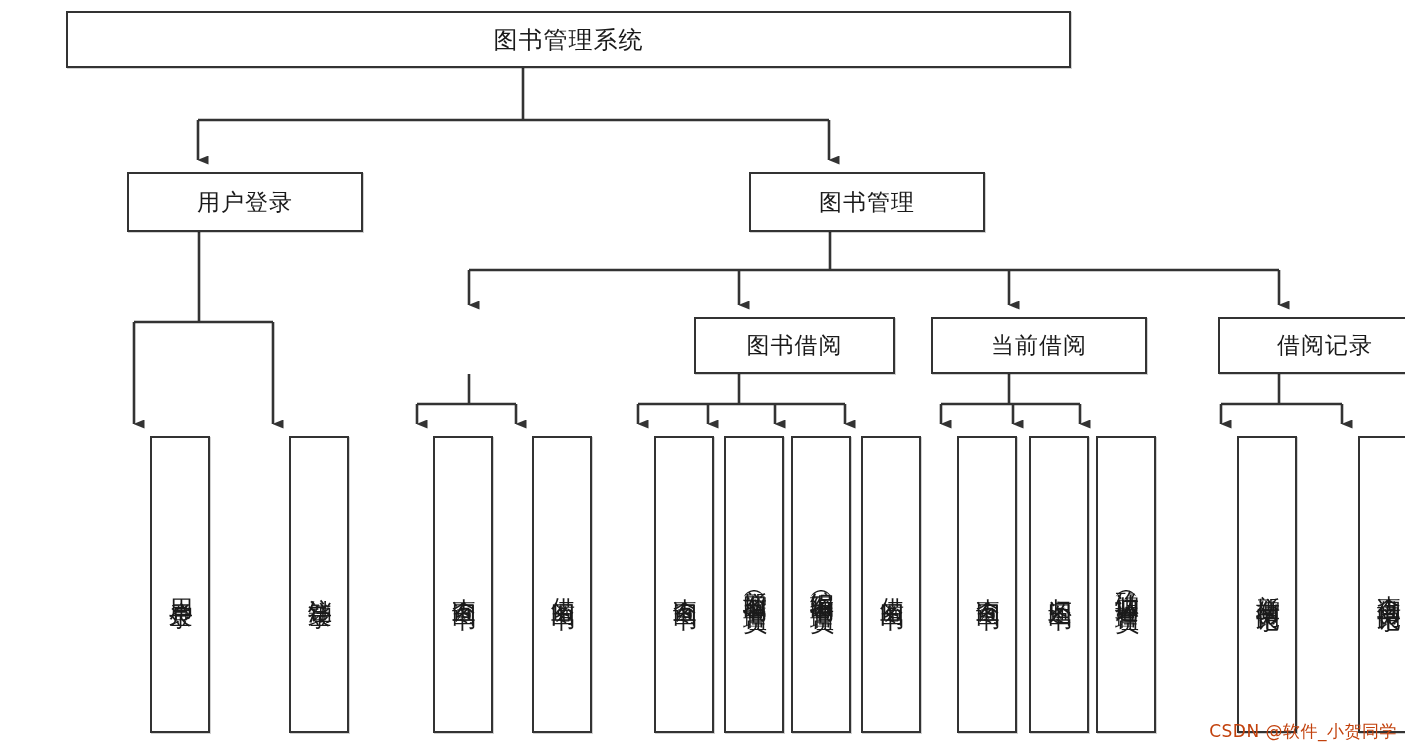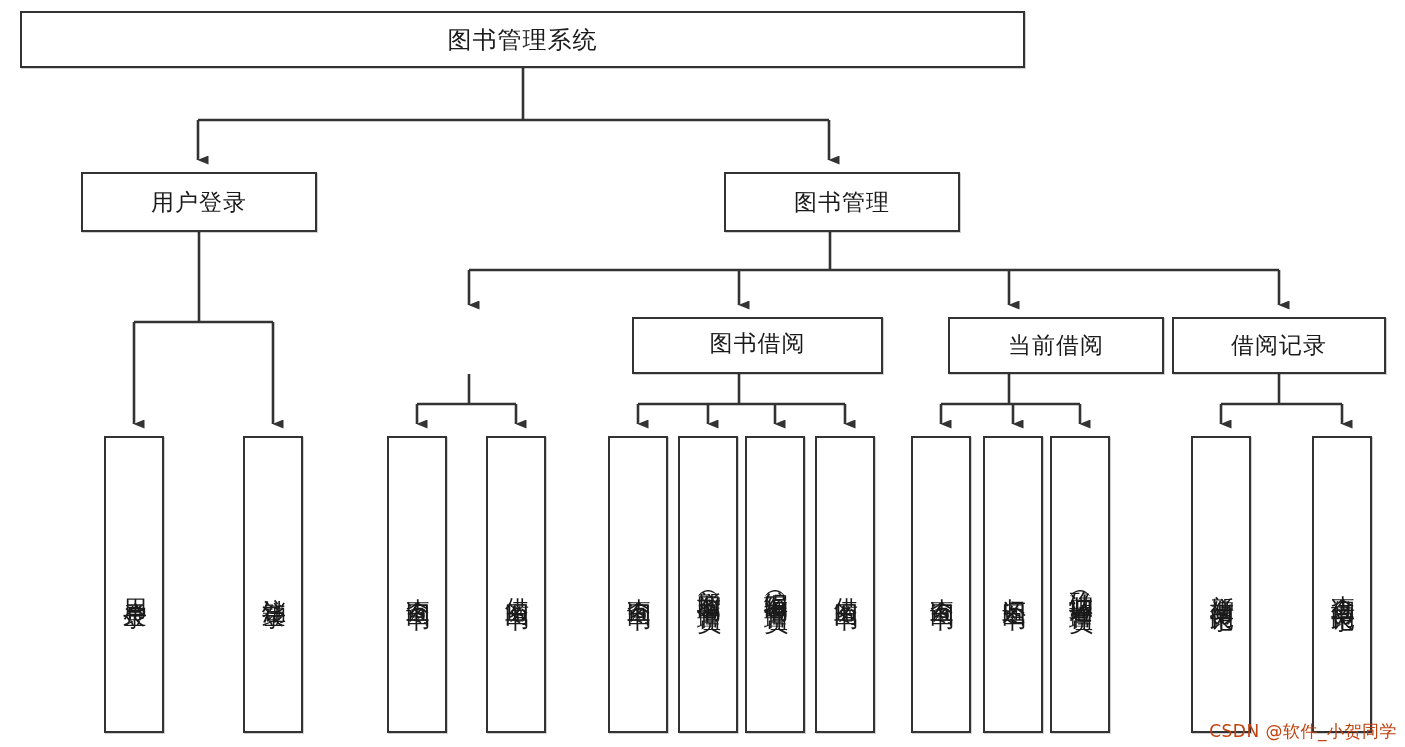--- a/index.html
+++ b/index.html
@@ -29,20 +29,21 @@
   .node {
     position: absolute;
     box-sizing: border-box;
     border: 2px solid #333333;
     background: #ffffff;
     display: flex;
     align-items: center;
     justify-content: center;
     color: #1a1a1a;
     box-shadow: 1px 1px 0 rgba(0,0,0,0.18);
+    margin-left: 46px;
   }
   .node-label {
     display: block;
     text-align: center;
     letter-spacing: 1px;
     white-space: nowrap;
   }
   
   .node.h .node-label {
     font-size: 23px;
@@ -129,28 +130,28 @@
     </g>
   </svg>
 
   <div class="node h root" style="left:20px; top:11px; width:1005px; height:57px;">
     <span class="node-label">图书管理系统</span>
   </div>
 
   <div class="node h" style="left:81px; top:172px; width:236px; height:60px;">
     <span class="node-label">用户登录</span>
   </div>
-  <div class="node h" style="left:724px; top:172px; width:236px; height:60px;">
+  <div class="node h" style="left:703px; top:172px; width:236px; height:60px;">
     <span class="node-label">图书管理</span>
   </div>
 
-  <div class="node h" style="left:632px; top:317px; width:251px; height:57px;font-family:Liberation Mono, monospace;">
+  <div class="node h" style="left:648px; top:317px; width:201px; height:57px;">
     <span class="node-label">图书借阅</span>
   </div>
-  <div class="node h" style="left:948px; top:317px; width:216px; height:57px;">
+  <div class="node h" style="left:885px; top:317px; width:216px; height:57px;">
     <span class="node-label">当前借阅</span>
   </div>
   <div class="node h" style="left:1172px; top:317px; width:214px; height:57px;">
     <span class="node-label">借阅记录</span>
   </div>
 
   <div class="node v" style="left:104px; top:436px; width:60px; height:297px;">
     <span class="node-label">用户登录</span>
   </div>
   <div class="node v" style="left:243px; top:436px; width:60px; height:297px;">

